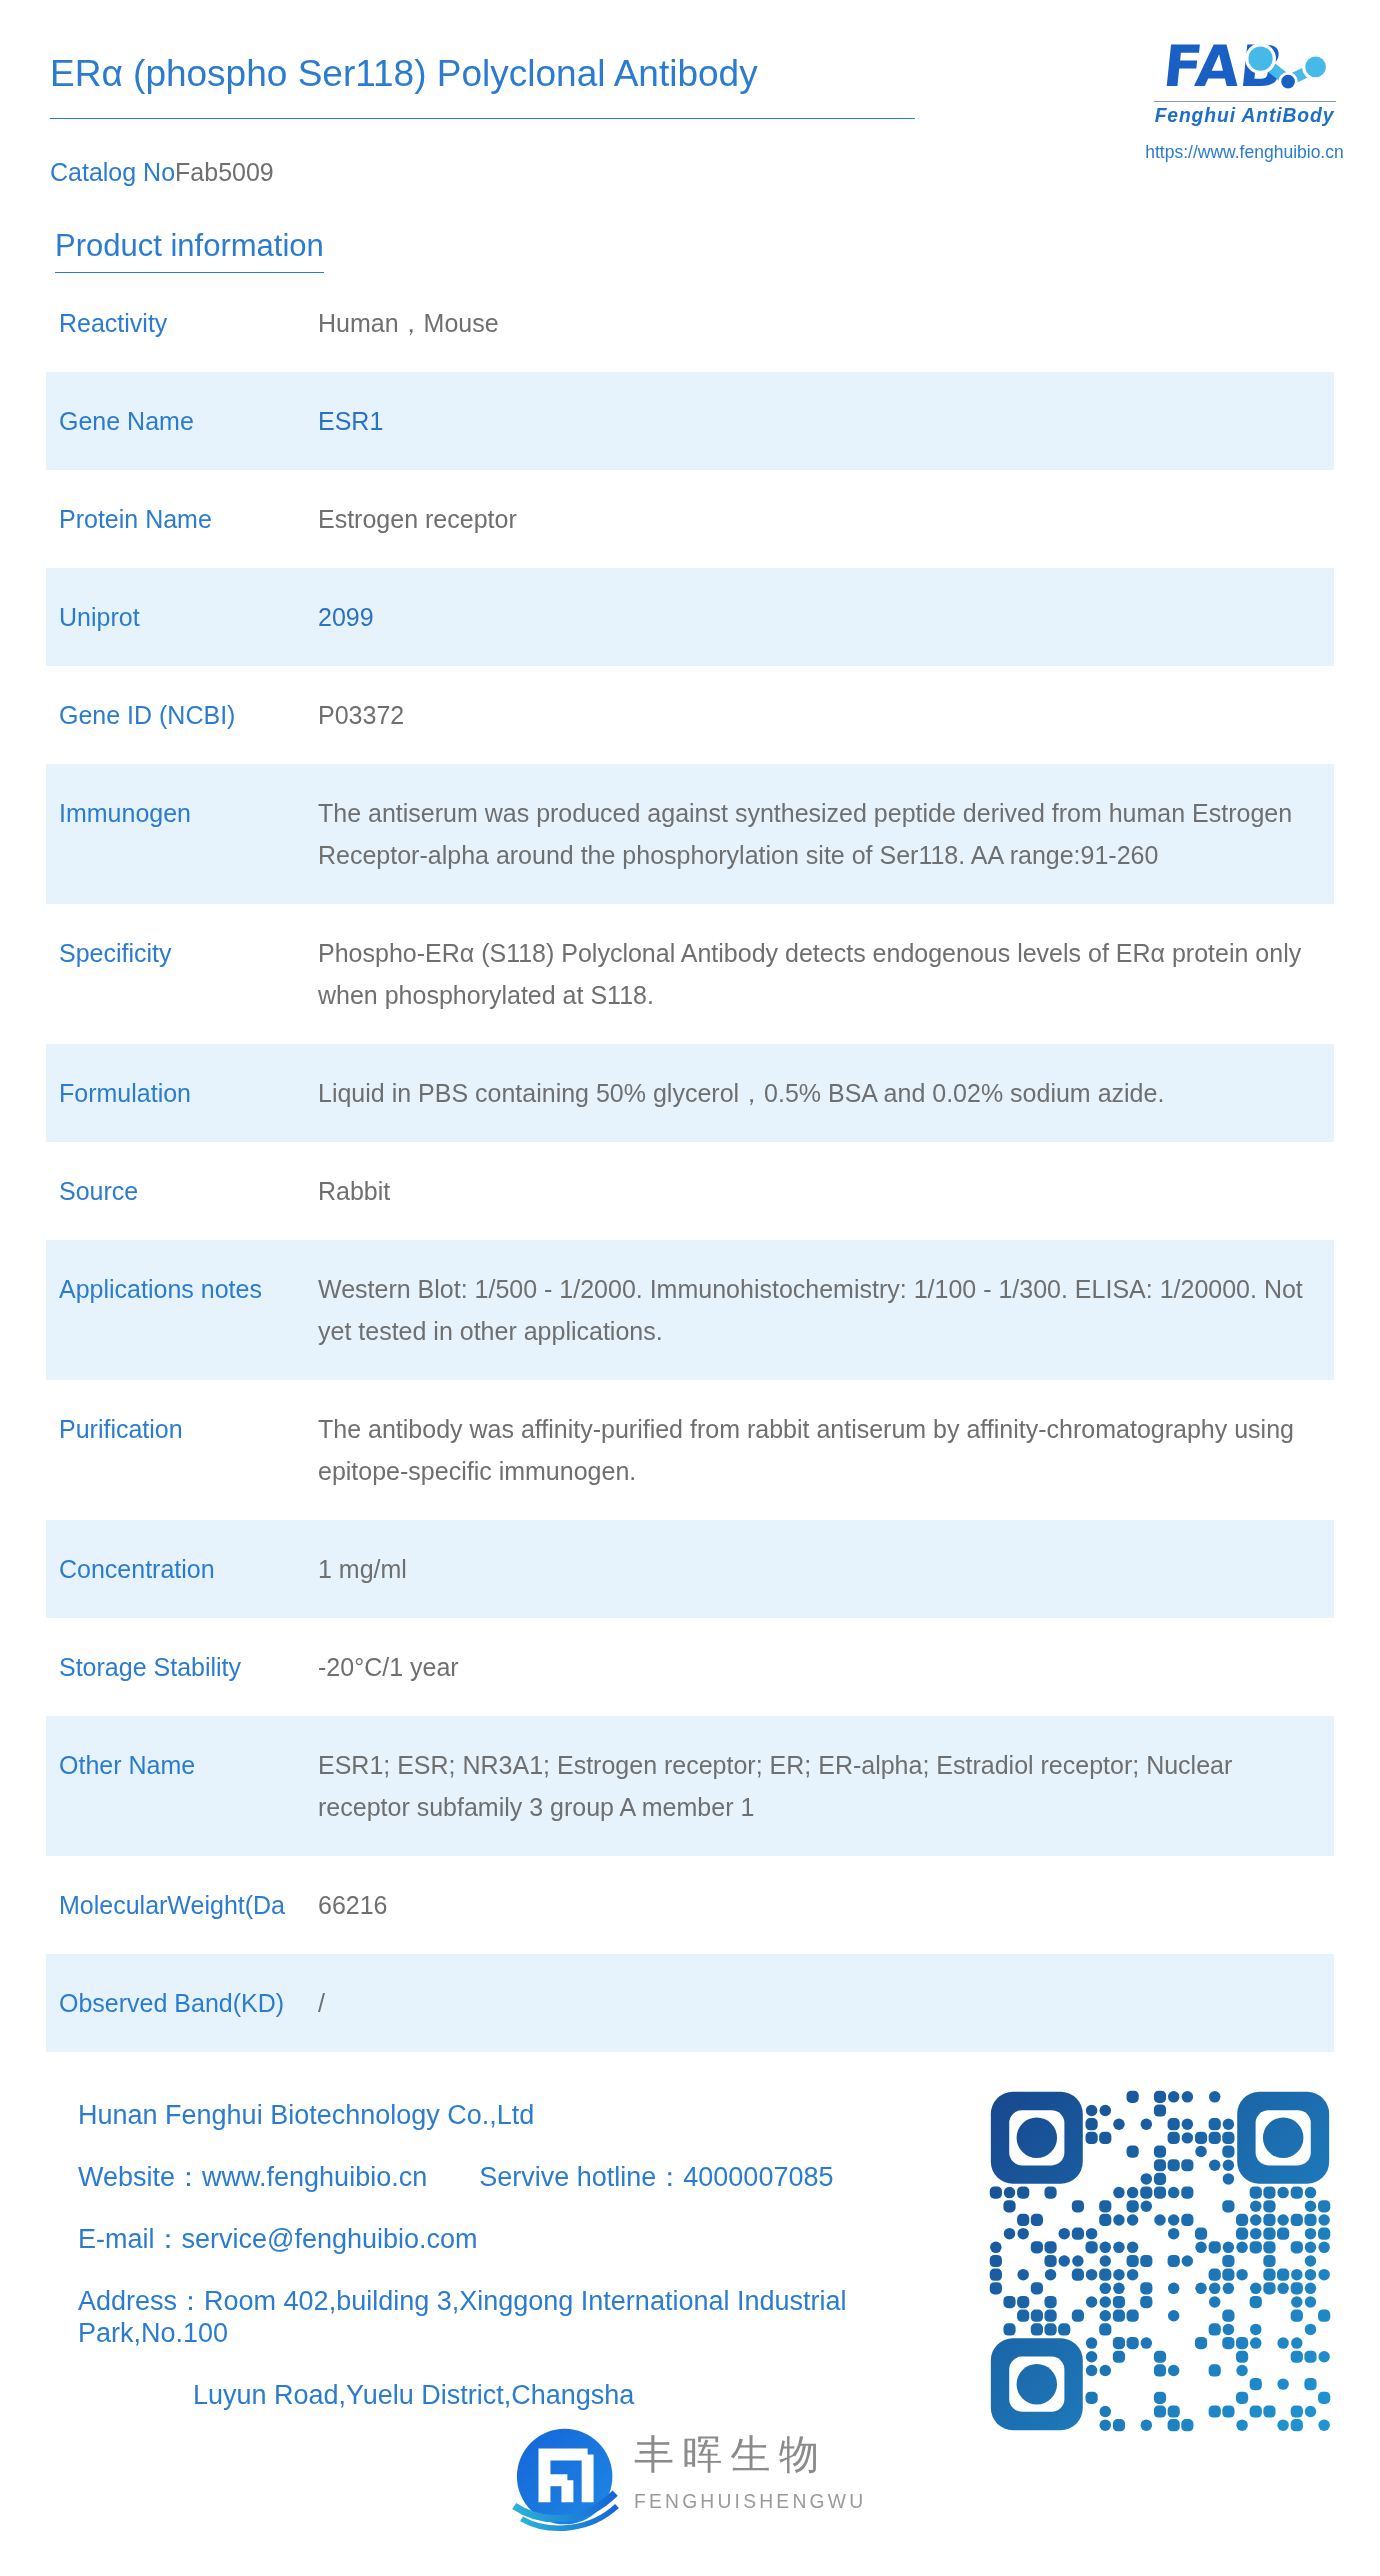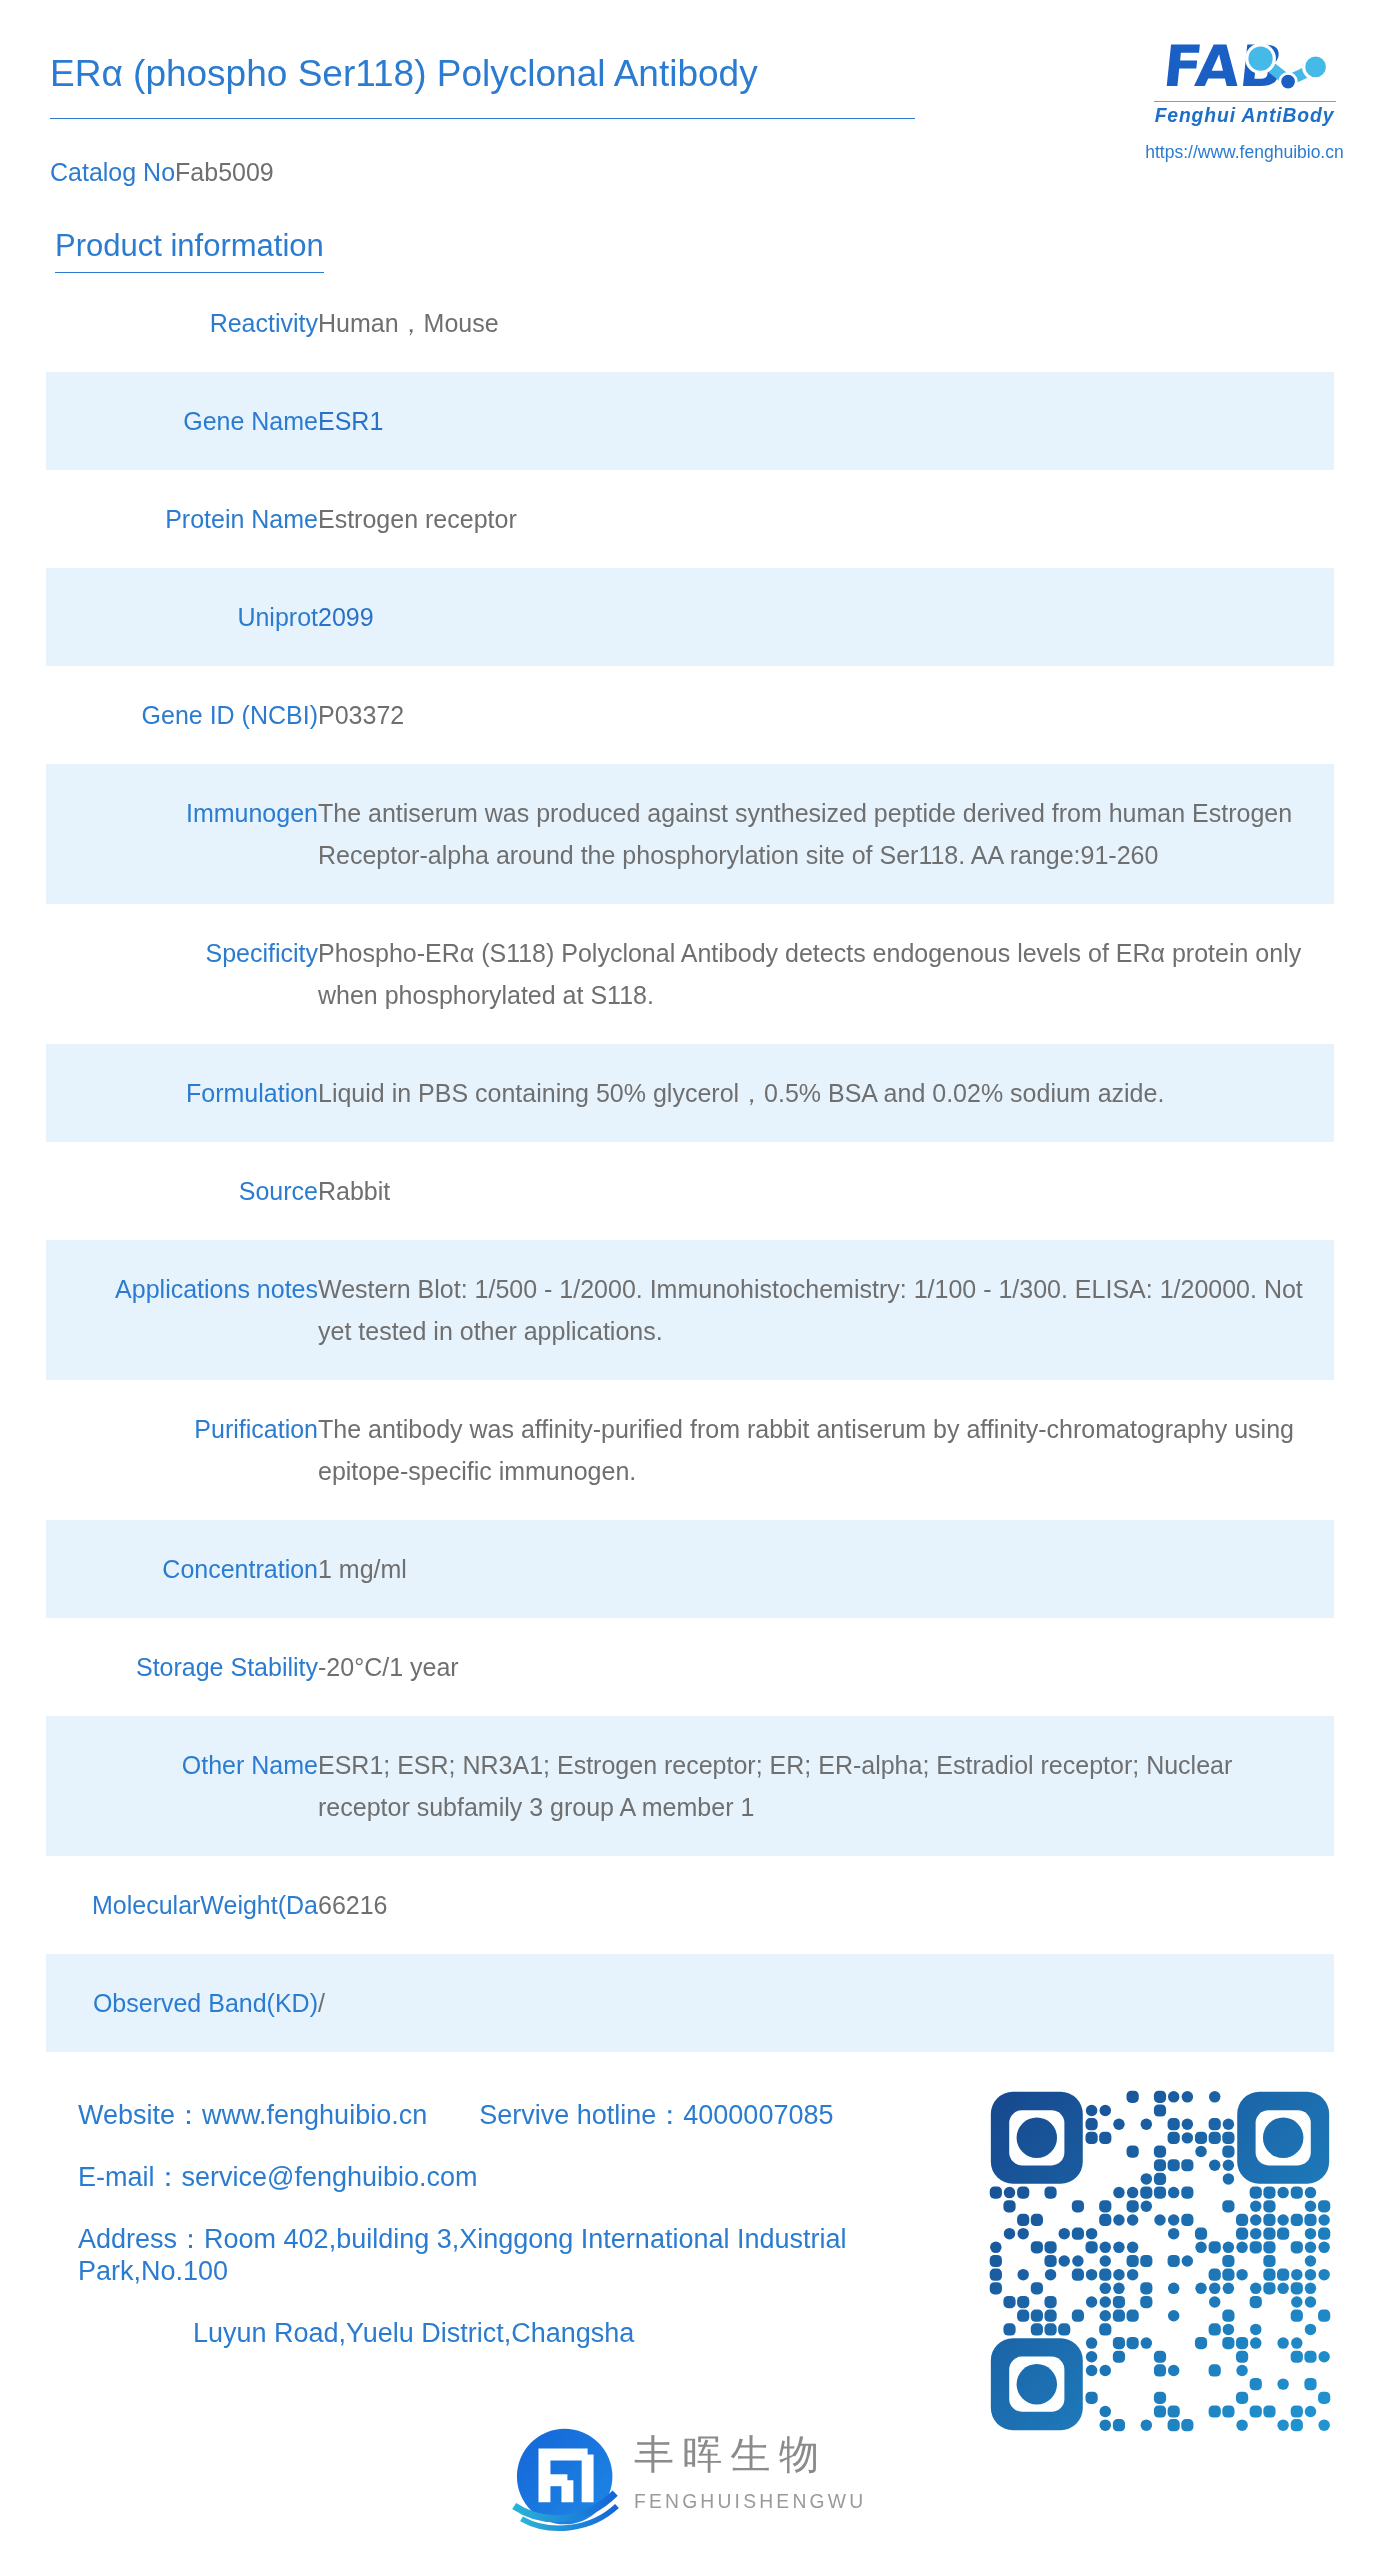--- a/index.html
+++ b/index.html
@@ -28,21 +28,21 @@
 
   
   .section-heading{position:absolute;left:55px;top:228px;font-size:31px;font-weight:400;
     color:var(--blue,#2b7cd0);border-bottom:1.8px solid var(--blue,#2b7cd0);padding-bottom:8.3px;}
 
   
   .table{position:absolute;left:46px;top:274px;width:1288px;}
   .row{display:flex;padding:28px 0;background:#fff;}
   .row.alt{background:var(--rowbg,#e6f3fc);}
   .cell{font-size:25px;line-height:42px;}
-  .cell.label{width:272px;padding-left:13px;color:var(--blue,#2b7cd0);flex:none;text-align:right;}
+  .cell.label{width:272px;padding-left:13px;color:var(--blue,#2b7cd0);flex:none;}
   .cell.value{flex:1;padding-right:31px;color:var(--gray,#6f6f6f);}
   .cell.value.link{color:var(--link,#2a72c8);}
 
   
   .contact{position:absolute;left:78px;top:2099px;width:911px;}
   .contact p{font-size:27px;line-height:32px;margin:0 0 30px 0;color:var(--blue,#2b7cd0);}
   .contact .indent{padding-left:115px;}
   .contact .hspace{display:inline-block;width:52px;}
   .qr{position:absolute;left:989px;top:2090px;}
 
@@ -161,20 +161,21 @@
       <div class="cell value">66216</div>
     </div>
 
     <div class="row alt">
       <div class="cell label">Observed Band(KD)</div>
       <div class="cell value">/</div>
     </div>
   </div>
 
   <div class="contact">
+    <p>Hunan Fenghui Biotechnology Co.,Ltd</p>
     <p><span>Website：</span><span>www.fenghuibio.cn</span><span class="hspace"></span><span>Servive hotline：</span><span>4000007085</span></p>
     <p><span>E-mail：</span><span>service@fenghuibio.com</span></p>
     <p><span>Address：</span><span>Room 402,building 3,Xinggong International Industrial Park,No.100</span></p>
     <p class="indent"><span>Luyun Road,Yuelu District,Changsha</span></p>
   </div>
 
   <svg class="qr" id="qr-svg" width="342" height="342" viewBox="0 0 372 372">
       <defs>
         <linearGradient id="qg" gradientUnits="userSpaceOnUse" x1="0" y1="0" x2="372" y2="372">
           <stop offset="0" stop-color="#17478d"></stop>

